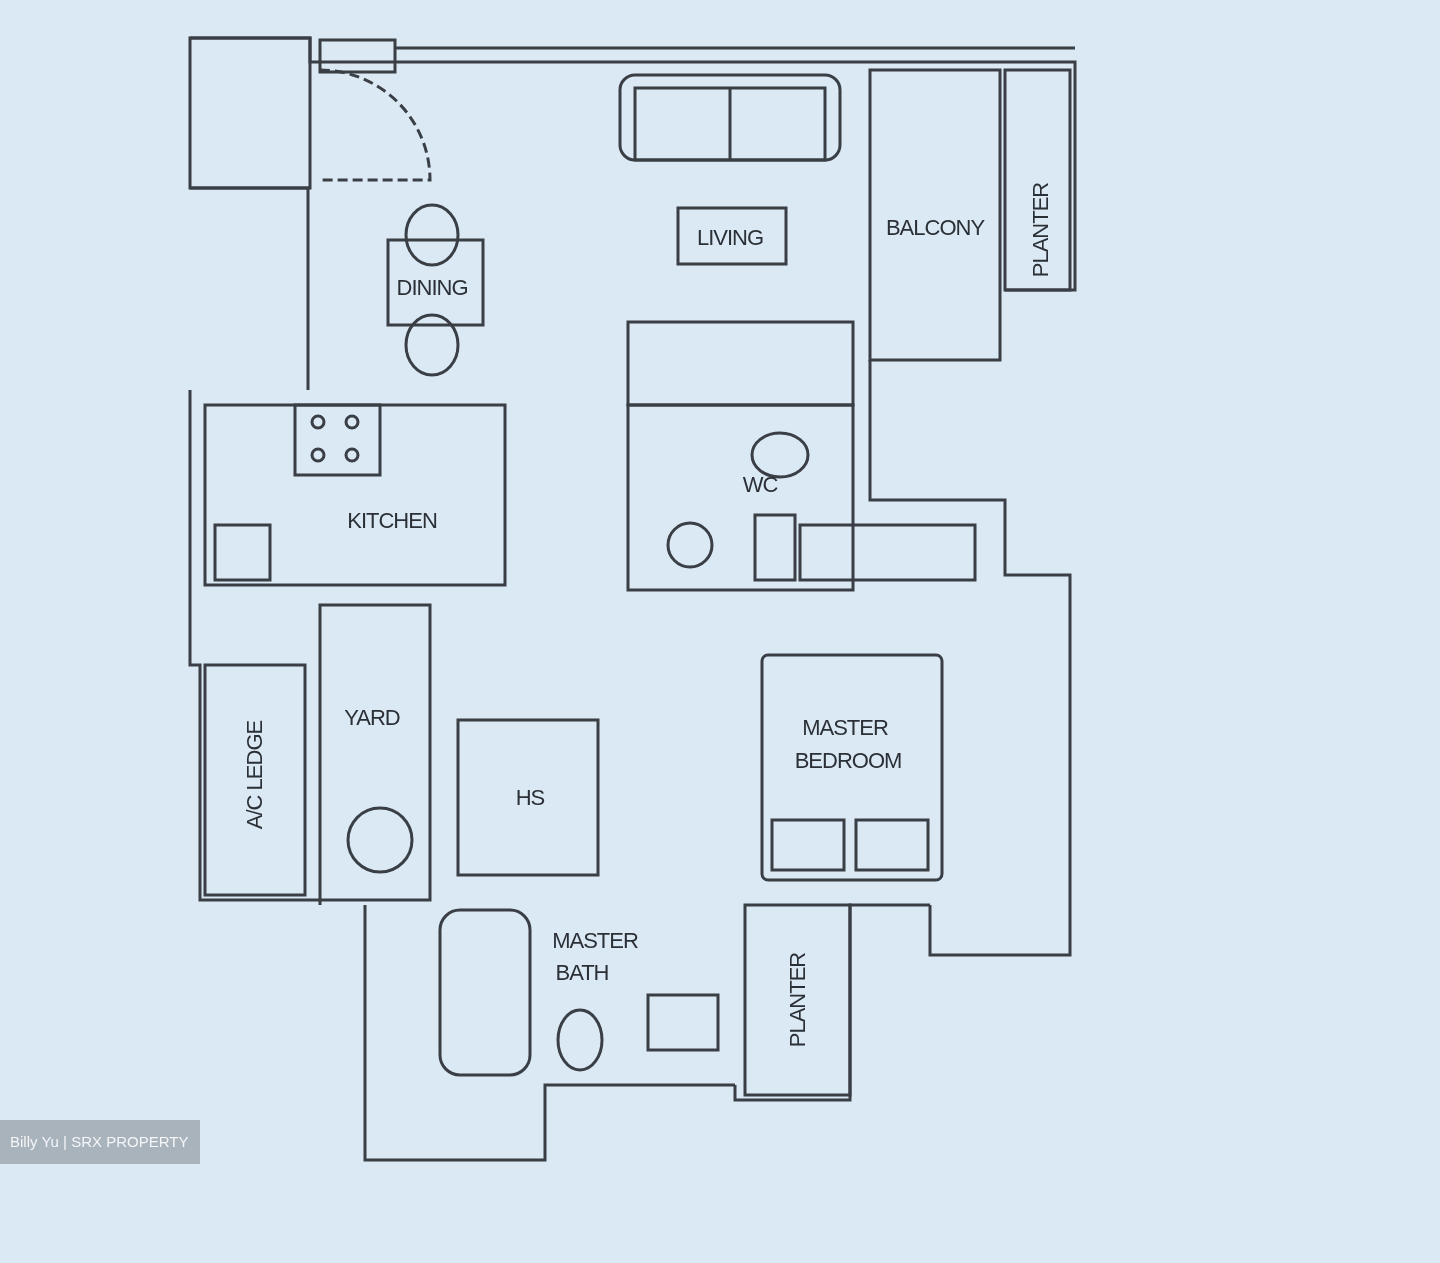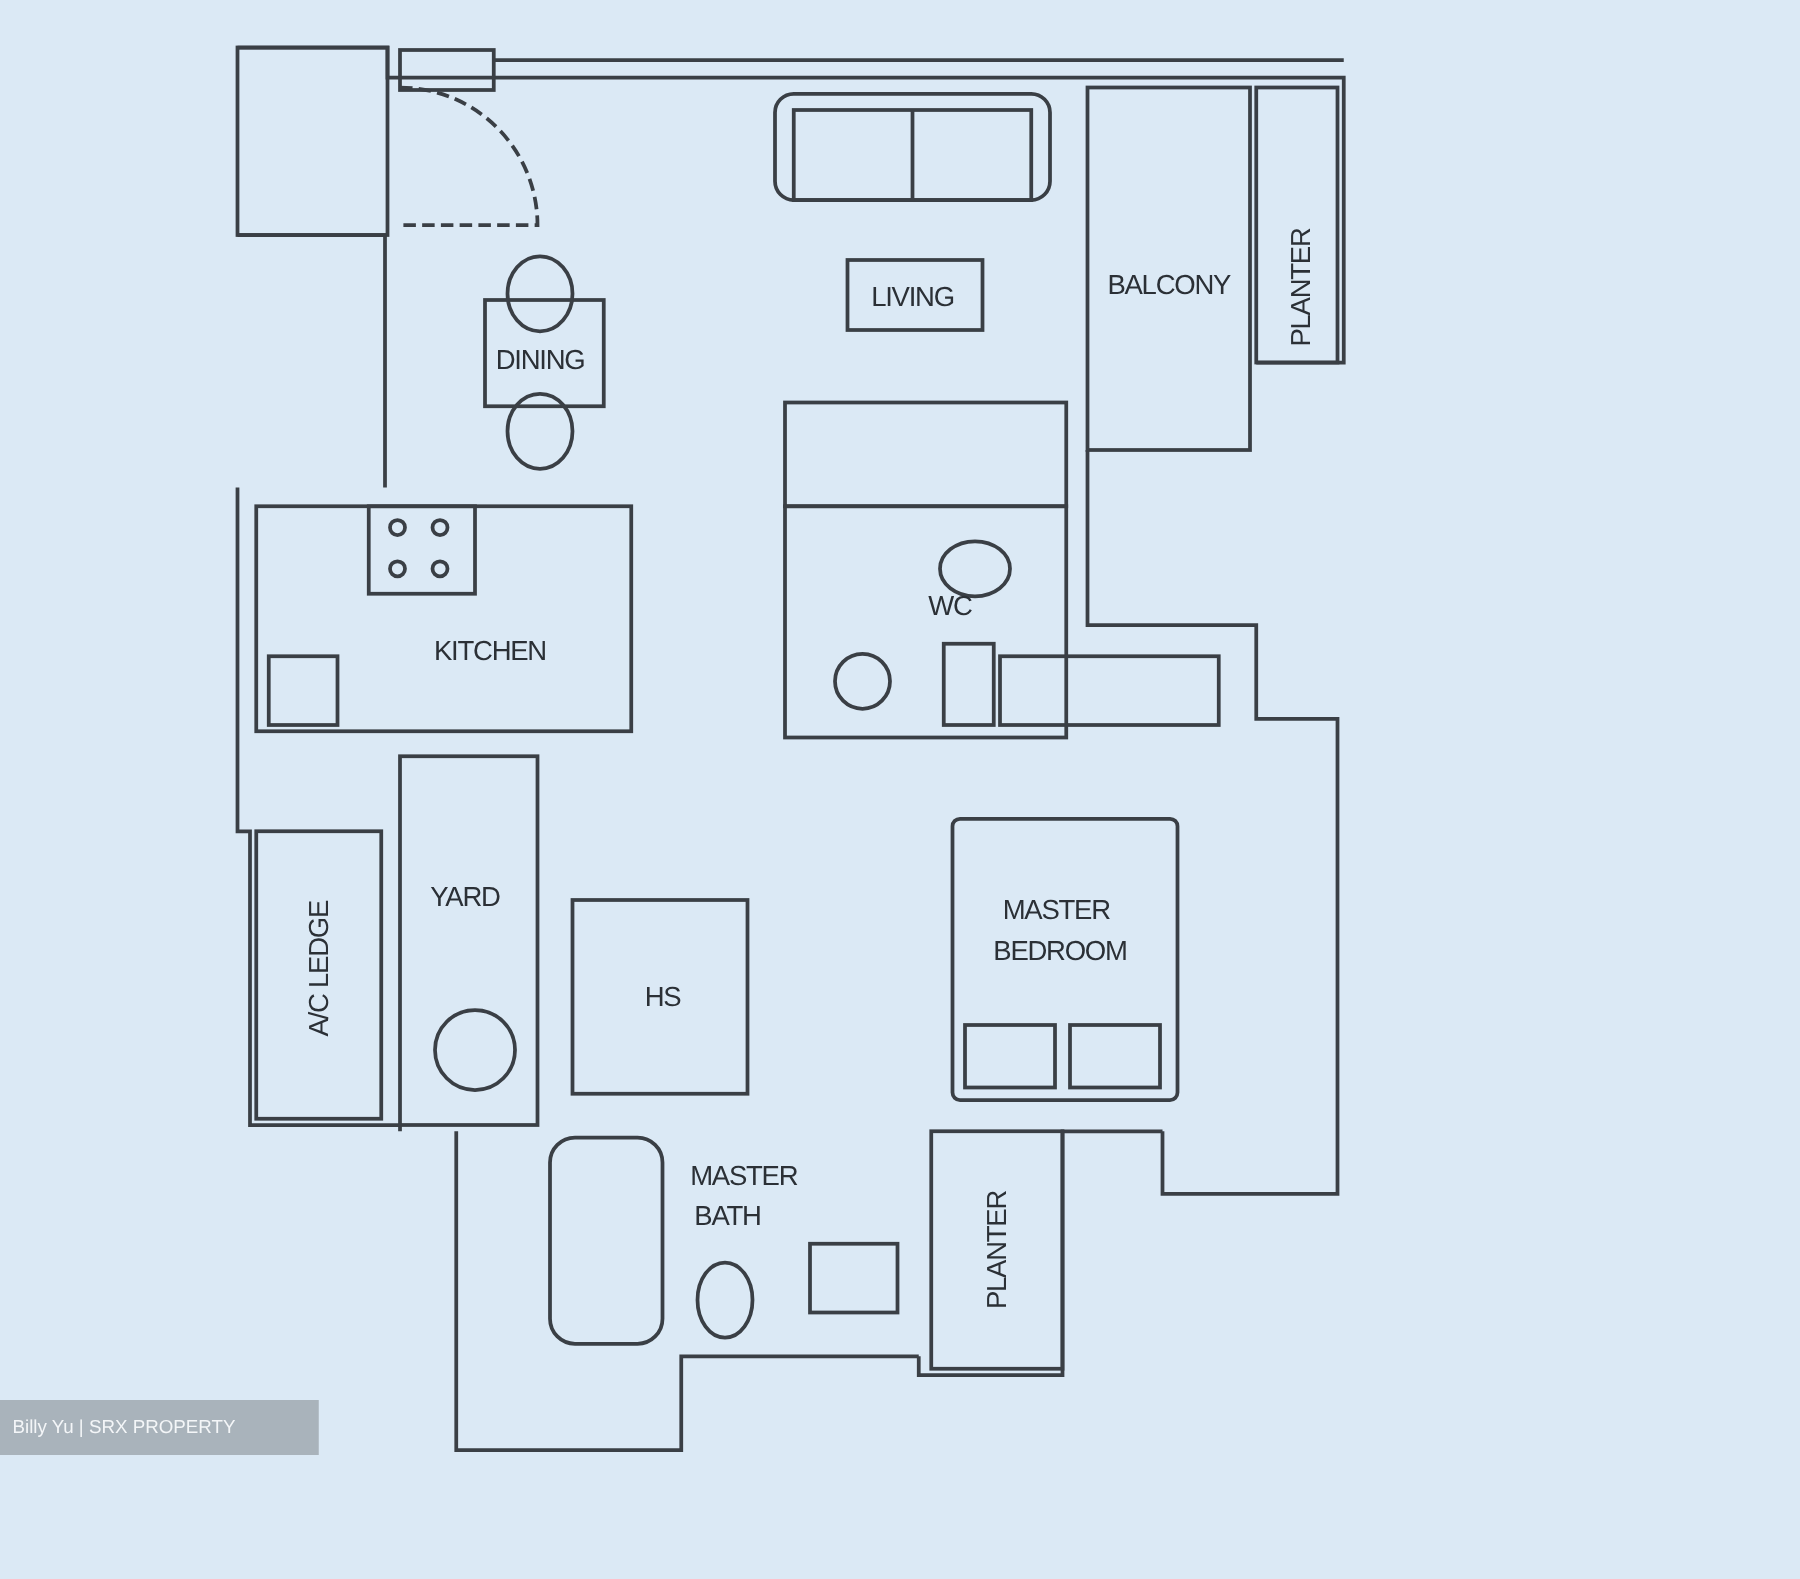--- a/index.html
+++ b/index.html
@@ -1,19 +1,19 @@
 <!DOCTYPE html>
 <html><head>
 <meta charset="utf-8">
 <style>
   html,body{margin:0;padding:0;}
   body{width:1440px;height:1263px;background:#dbe9f5;position:relative;overflow:hidden;font-family:"Liberation Sans",sans-serif;}
   #plan{position:absolute;left:0;top:0;}
   .lbl{font-family:"Liberation Sans",sans-serif;font-size:22px;fill:#2b3036;letter-spacing:-1px;}
-  .wm{position:absolute;left:0;top:1120px;width:255px;height:44px;background:#a9b3bb;color:#f4f6f8;font-size:15px;line-height:44px;padding-left:10px;box-sizing:border-box;}
+  .wm{position:absolute;left:0;top:1120px;width:200px;height:44px;background:#a9b3bb;color:#f4f6f8;font-size:15px;line-height:44px;padding-left:10px;box-sizing:border-box;}
 </style>
 </head>
 <body>
 
 <svg id="plan" width="1440" height="1263" viewBox="0 0 1440 1263" fill="none" stroke="#3a3f45" stroke-width="3">
 
   <g>
     <polyline points="190,38 310,38 310,62 1075,62 1075,290 1005,290"></polyline>
     <rect x="190" y="38" width="120" height="150"></rect>
     <polyline points="190,188 308,188 308,390"></polyline>

